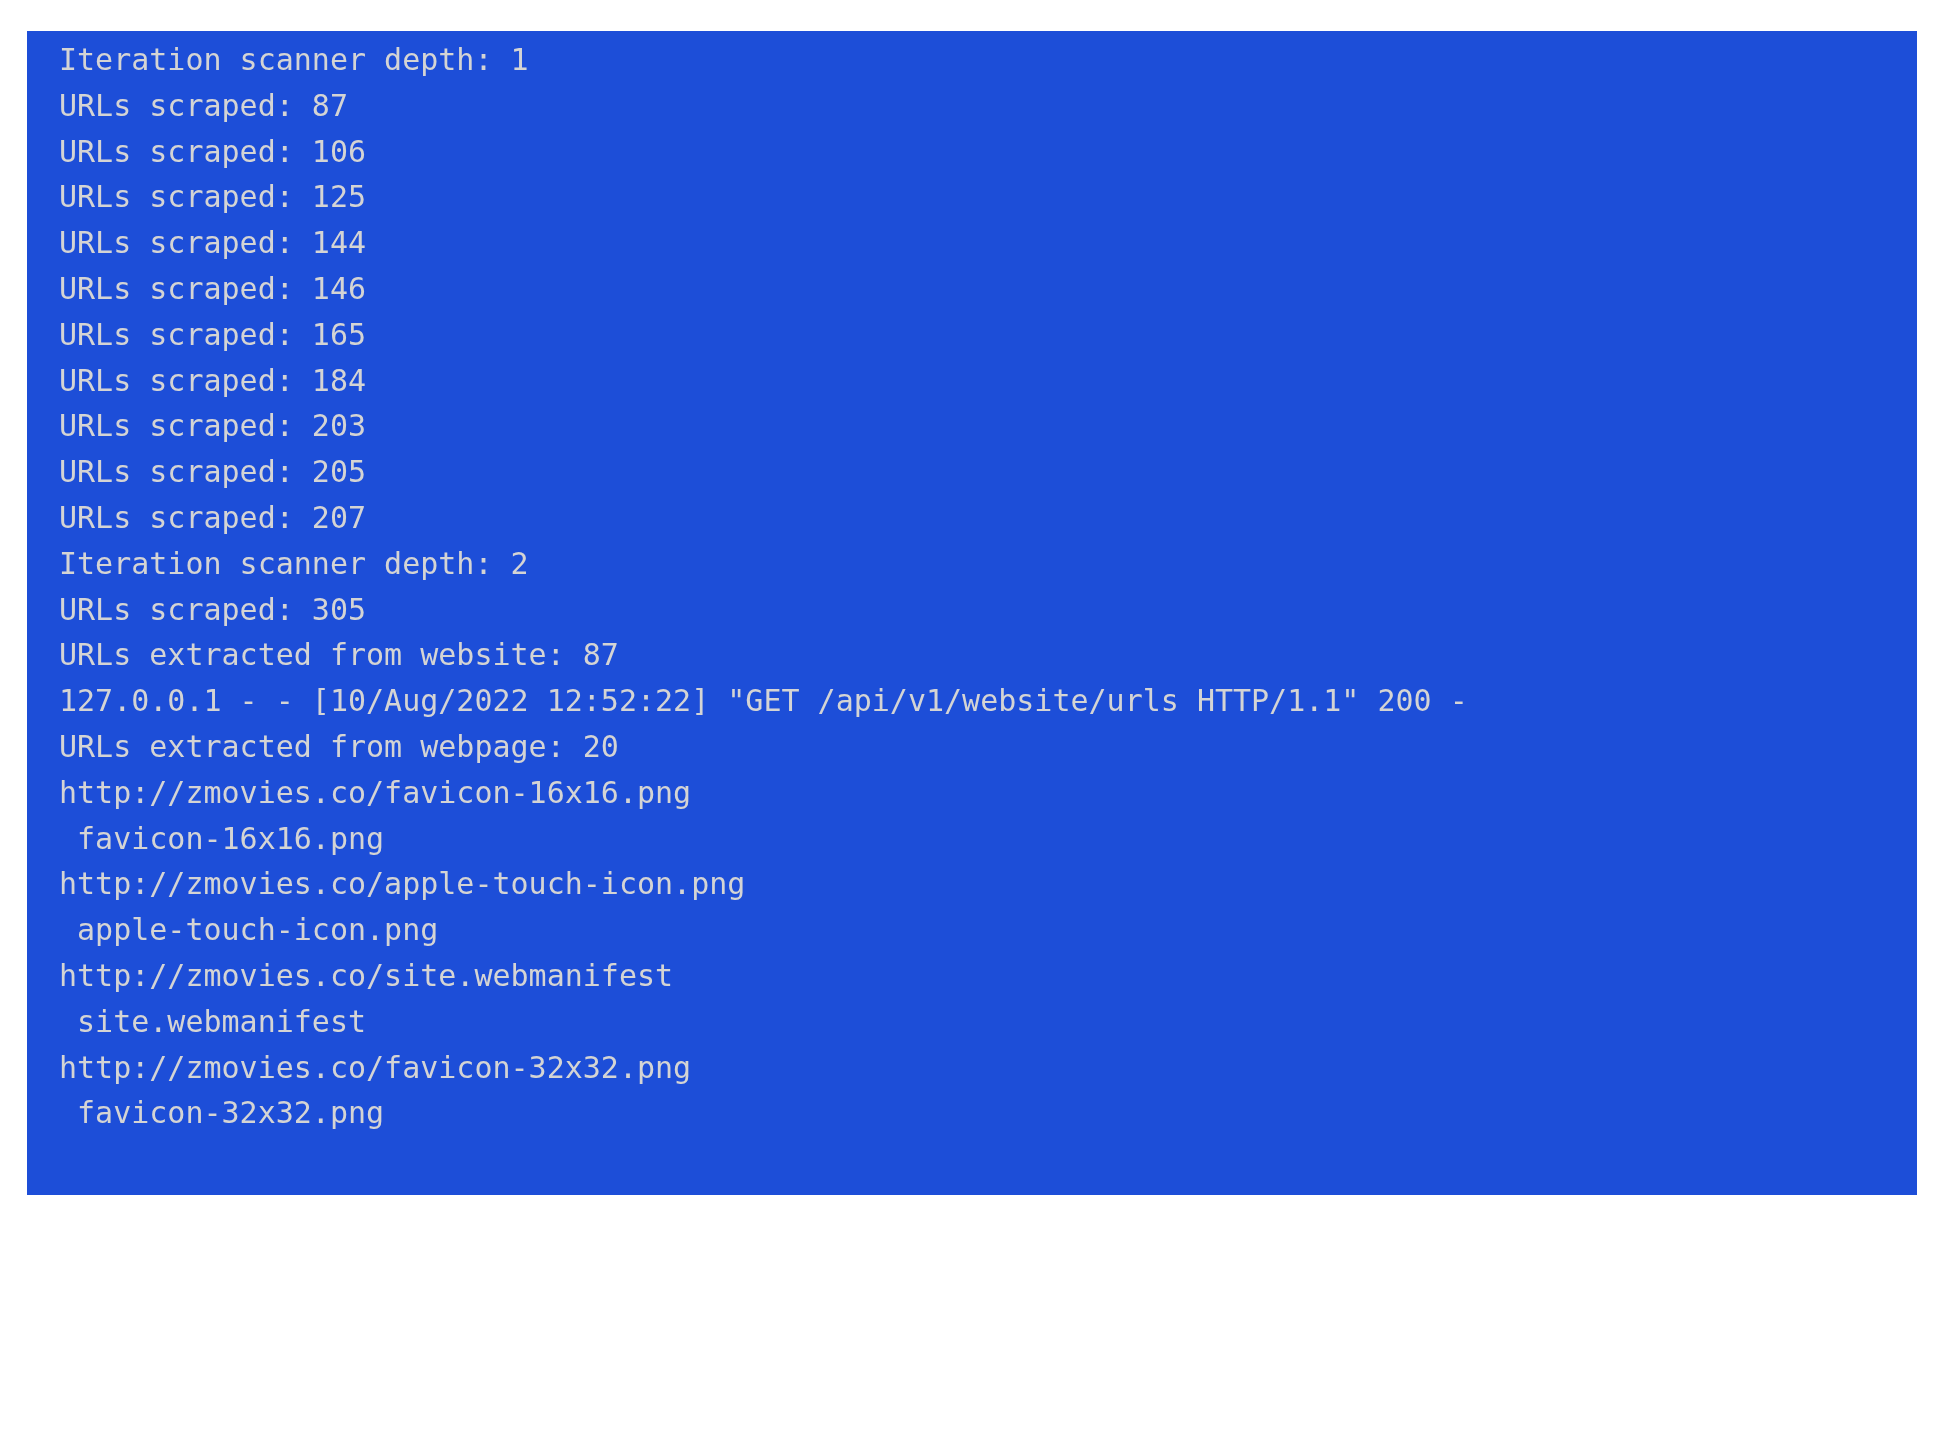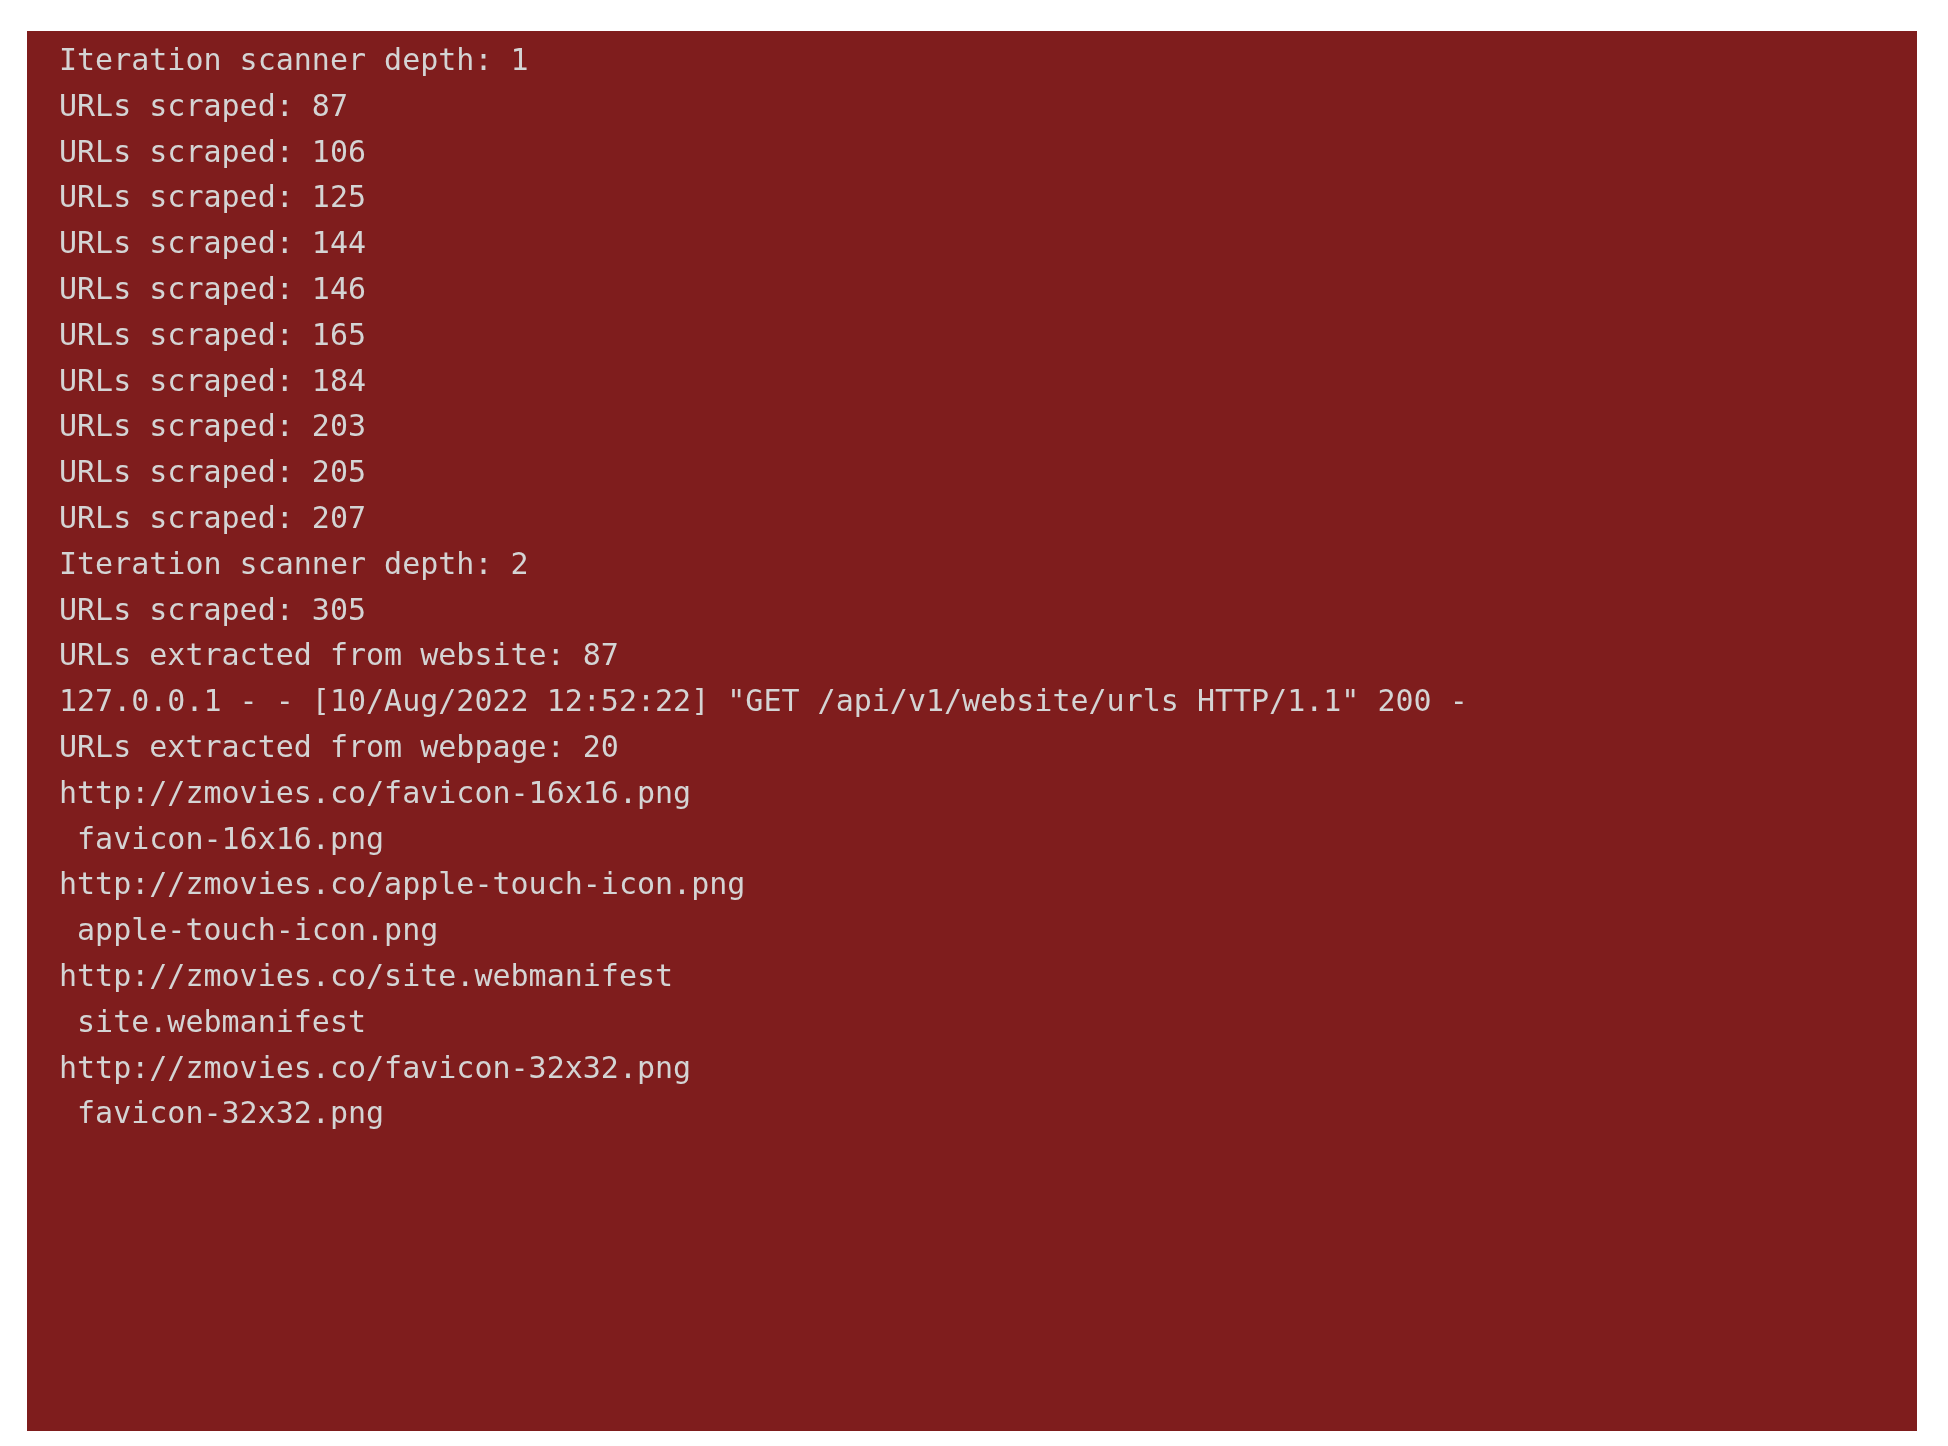--- a/index.html
+++ b/index.html
@@ -15,22 +15,22 @@
     position: relative;
     width: 1948px;
     height: 1446px;
     background: #ffffff;
   }
   #terminal-panel {
     position: absolute;
     left: 27px;
     top: 31px;
     width: 1890px;
-    height: 1400px;
-    background: #7f1d1d;
+    height: 1164px;
+    background: #1d4ed8;
     overflow: hidden;
     box-sizing: border-box;
   }
   #terminal-output {
     position: absolute;
     left: 32px;
     top: 6px;
     width: 1860px;
     font-family: "DejaVu Sans Mono", "Liberation Mono", monospace;
     font-size: 30px;

